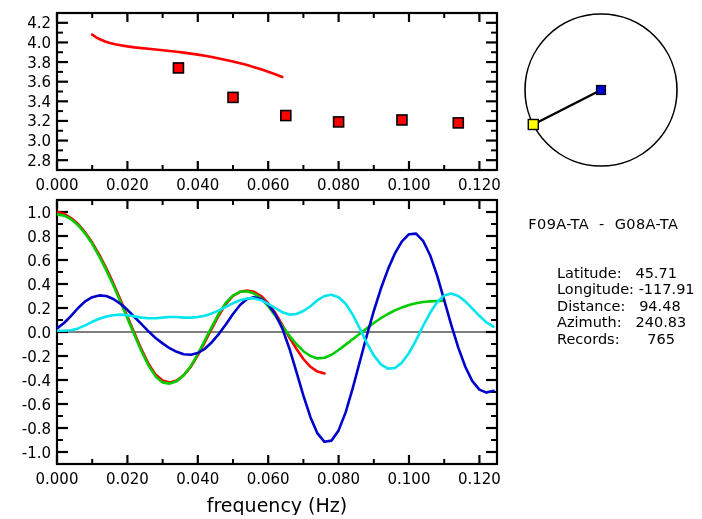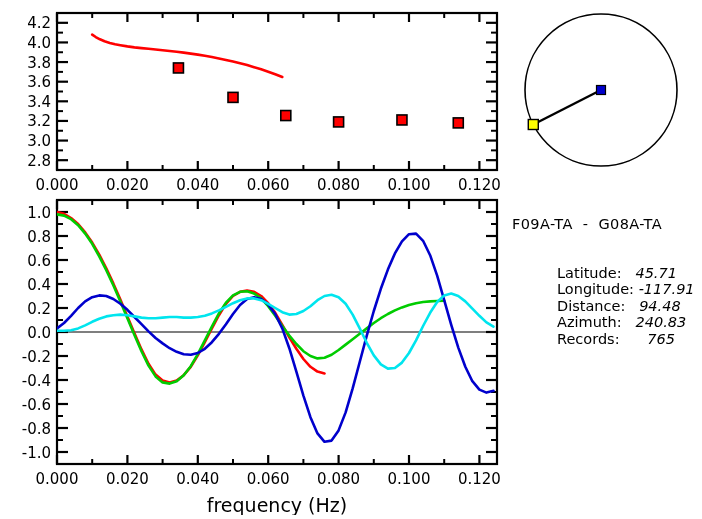--- a/index.html
+++ b/index.html
@@ -7,24 +7,24 @@
        font-family:"DejaVu Sans","Liberation Sans",sans-serif;}
   .root{position:absolute;inset:0;}
   svg{display:block;}
   .axis-text{font-family:"DejaVu Sans","Liberation Sans",sans-serif;
              font-size:15px;fill:#000;}
   .axis-text-lg{font-family:"DejaVu Sans","Liberation Sans",sans-serif;
              font-size:19px;fill:#000;}
   .info-box{position:absolute;left:512px;top:183px;
             font-family:"DejaVu Sans","Liberation Sans",sans-serif;
             font-size:14.5px;color:#000;line-height:16.4px;white-space:pre;}
-  .info-title{letter-spacing:0.4px;}
+  .info-title{letter-spacing:0.4px;text-align:center;}
   .info-row{display:block;white-space:pre;}
   .k{display:inline-block;margin-left:45px;}
-  .v{display:inline-block;text-align:left;font-style:italic;}
+  .v{display:inline-block;text-align:left;}
 </style>
 </head>
 <body>
 
 <div class="root">
 
   <svg id="panel-top" width="510" height="195" style="position:absolute;left:0;top:0;">
       <defs>
         <clipPath id="clip-phase-velocity-panel">
           <rect x="57" y="13" width="440" height="157"></rect>

